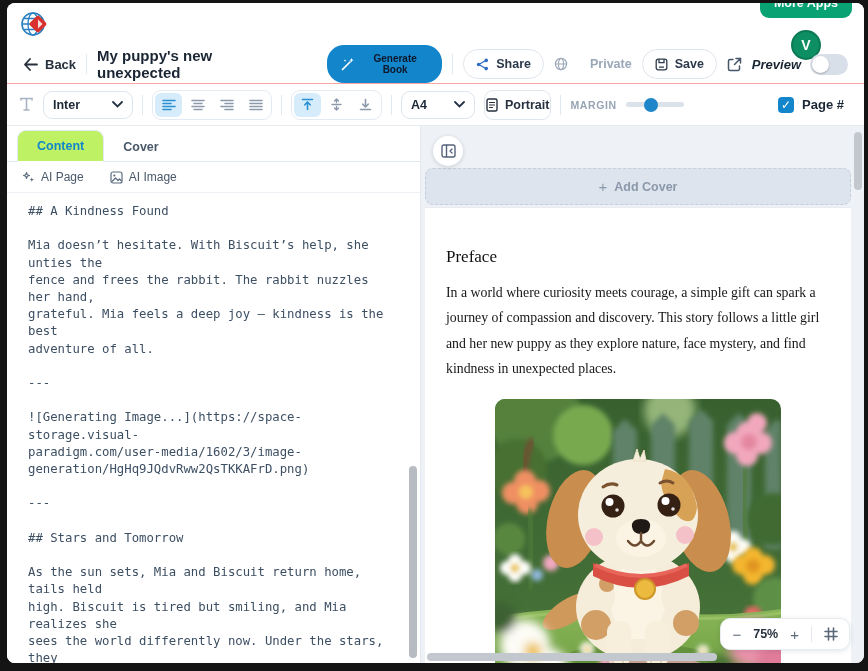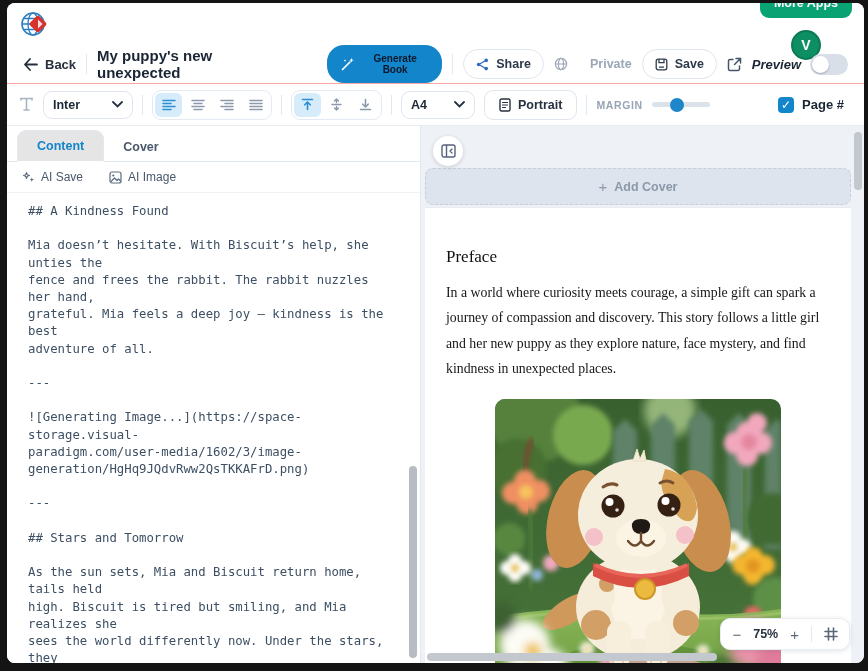--- a/index.html
+++ b/index.html
@@ -41,38 +41,38 @@
   .toolbar { height:42px; display:flex; align-items:center; padding:0 12px; border-bottom:1px solid #e7ecf1; gap:9px; flex:0 0 auto; }
   .t-icon { color:#a7b3c1; display:flex; }
   .select { display:flex; align-items:center; justify-content:space-between; border:1px solid #dfe5ec; border-radius:9px;
             padding:6px 9px; font-size:12.5px; font-weight:bold; color:#1d2836; cursor:pointer; background:#fff; }
   .select .chev { color:#273244; margin-left:8px; display:flex; }
   .btn-group { display:flex; gap:2px; border:1px solid #e4eaf1; border-radius:9px; padding:2px; }
   .ico-btn { width:27px; height:24px; border-radius:6px; display:flex; align-items:center; justify-content:center;
              color:#8b99ab; cursor:pointer; background:transparent; border:none; }
   .ico-btn.active { background:#d6ecfa; color:#2b8fd3; }
   .portrait-btn { display:flex; align-items:center; gap:7px; border:1px solid #dfe5ec; border-radius:9px; background:#fff;
-                  padding:7px 14px; font-size:12.5px; font-weight:bold; color:#27313f; cursor:pointer; }
+                  padding:7px 1px; font-size:12.5px; font-weight:bold; color:#27313f; cursor:pointer; }
   .margin-label { font-size:10.5px; font-weight:bold; letter-spacing:.6px; color:#97a4b4; }
   .slider { width:58px; height:5px; border-radius:3px; background:#dbe2ea; position:relative; cursor:pointer; }
   .slider .thumb { position:absolute; left:44%; top:50%; transform:translate(-50%,-50%); width:14px; height:14px;
                    border-radius:50%; background:#1f87c9; }
   .pagenum-wrap { margin-left:auto; display:flex; align-items:center; gap:8px; padding-right:8px; }
   .checkbox { width:16px; height:16px; border-radius:4px; background:#1285cb; color:#fff; font-size:12px;
               display:flex; align-items:center; justify-content:center; cursor:pointer; }
   .pagenum-label { font-size:13px; font-weight:bold; color:#1b2634; }
 
   
   .main { flex:1; display:flex; min-height:0; background:#eef1f5; }
 
   
   .left-panel { width:414px; flex:0 0 auto; background:#fff; border-right:1px solid #e2e8f0; display:flex; flex-direction:column; }
   .tabstrip { height:36px; display:flex; align-items:flex-end; padding-left:10px; border-bottom:1px solid #e2e8f0; background:#fff; }
   .tab { padding:8px 19px; font-size:12.5px; font-weight:bold; color:#49586a; cursor:pointer; position:relative; top:1px; }
-  .tab.active { color:#1285cb; background:#e5e5e5; border:1px solid #e2e8f0; border-bottom:1px solid #fff; border-radius:9px 9px 0 0; }
+  .tab.active { color:#1285cb; background:#bef264; border:1px solid #e2e8f0; border-bottom:1px solid #fff; border-radius:9px 9px 0 0; }
   .ai-row { height:31px; display:flex; align-items:center; gap:26px; padding-left:15px; border-bottom:1px solid #eef1f5; }
   .ai-item { display:flex; align-items:center; gap:6px; font-size:12px; color:#49586a; cursor:pointer; }
   .ai-item .ai-ic { color:#5b6b7e; display:flex; }
   .editor-wrap { flex:1; position:relative; overflow:hidden; }
   .editor { padding:10px 24px 10px 21px; font-family:"DejaVu Sans Mono", monospace; font-size:12.3px; line-height:17.2px;
             color:#3d4f63; white-space:pre-wrap; word-break:break-word; }
   .ed-scroll { position:absolute; right:3px; top:0; bottom:0; width:8px; }
   .ed-scroll .thumb { position:absolute; top:58%; bottom:1%; left:0; width:8px; border-radius:4px; background:#b7bcc2; }
 
   
@@ -282,21 +282,21 @@
         <div class="tab">Cover</div>
       </div>
       <div class="ai-row">
         <div class="ai-item">
           <span class="ai-ic">
             <svg width="13" height="13" viewBox="0 0 13 13">
                 <path d="M4.5 1.5 l.8 2.2 2.2.8 -2.2.8 -.8 2.2 -.8-2.2 -2.2-.8 2.2-.8 Z" fill="none" stroke="currentColor" stroke-width="1.1" stroke-linejoin="round"></path>
                 <path d="M9.8 6.5 l.6 1.6 1.6.6 -1.6.6 -.6 1.6 -.6-1.6 -1.6-.6 1.6-.6 Z" fill="currentColor"></path>
               </svg>
           </span>
-          <span>AI Save</span>
+          <span>AI Page</span>
         </div>
         <div class="ai-item">
           <span class="ai-ic">
             <svg width="13" height="13" viewBox="0 0 13 13">
                 <rect x="1" y="1" width="11" height="11" rx="2" fill="none" stroke="currentColor" stroke-width="1.2"></rect>
                 <circle cx="4.3" cy="4.5" r="1.1" fill="currentColor"></circle>
                 <path d="M2 10.5 L5.5 7 L8 9.5 L9.5 8 L11.5 10" fill="none" stroke="currentColor" stroke-width="1.2" stroke-linejoin="round"></path>
               </svg>
           </span>
           <span>AI Image</span>

